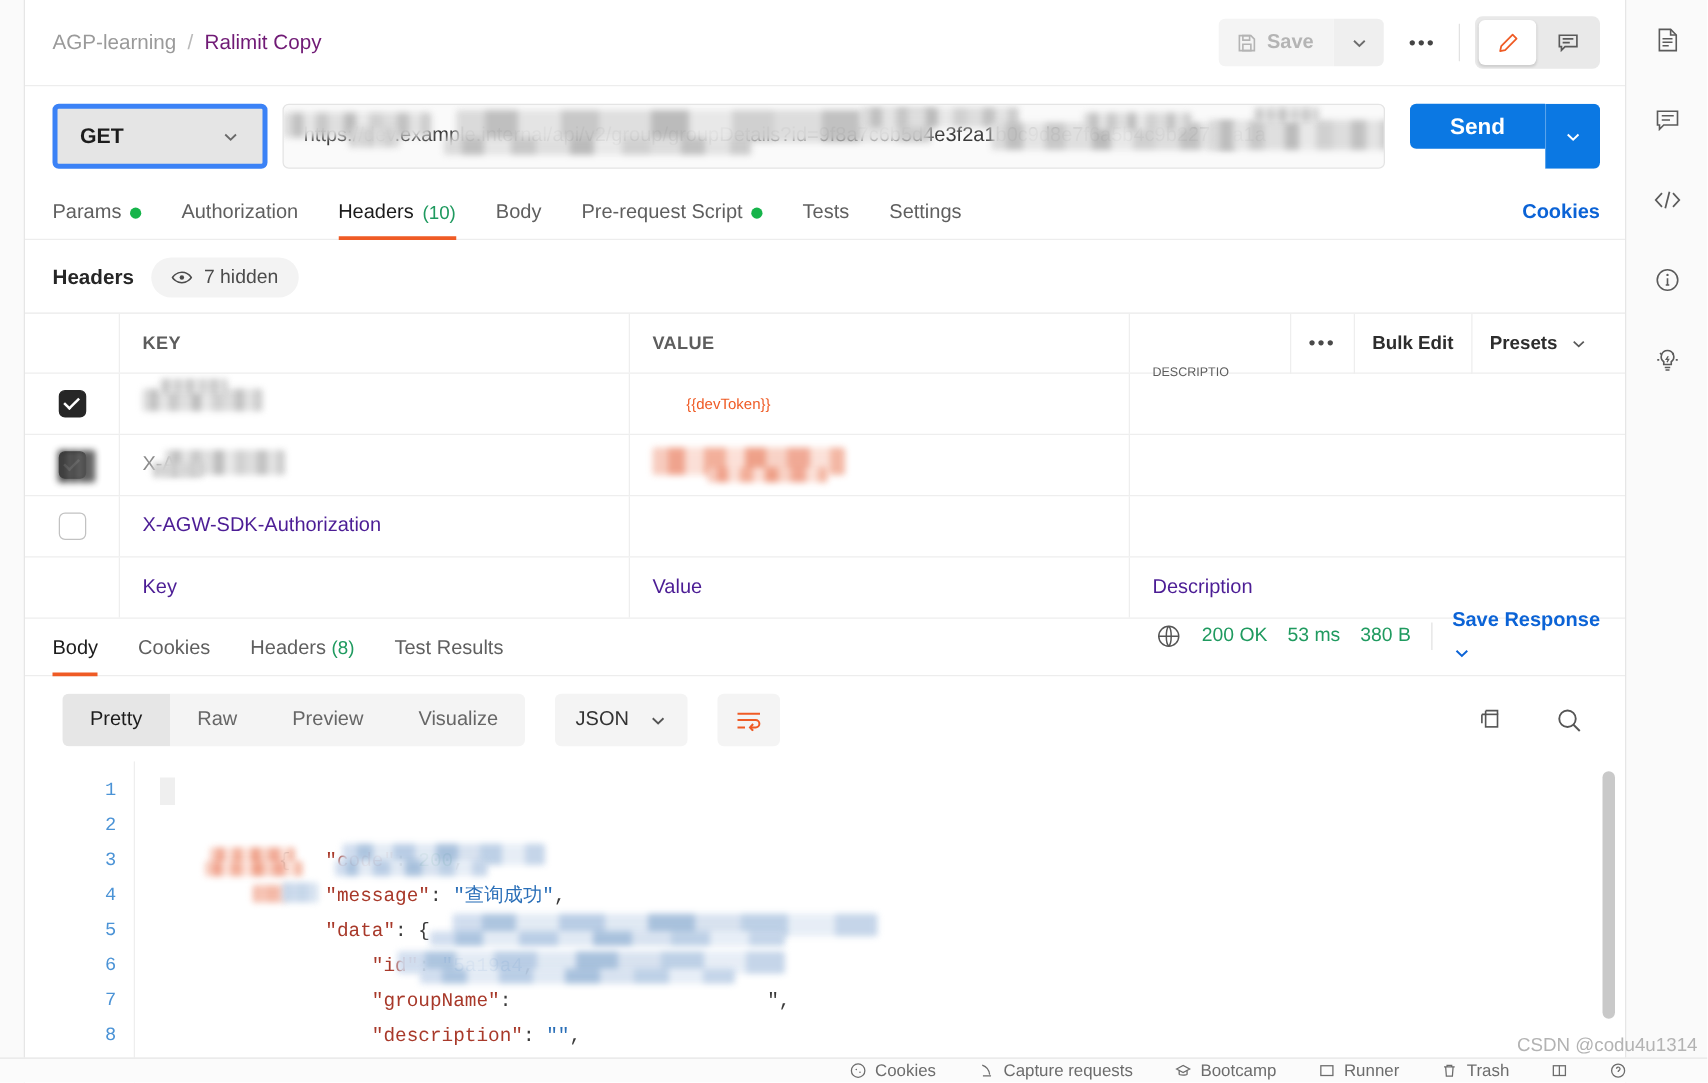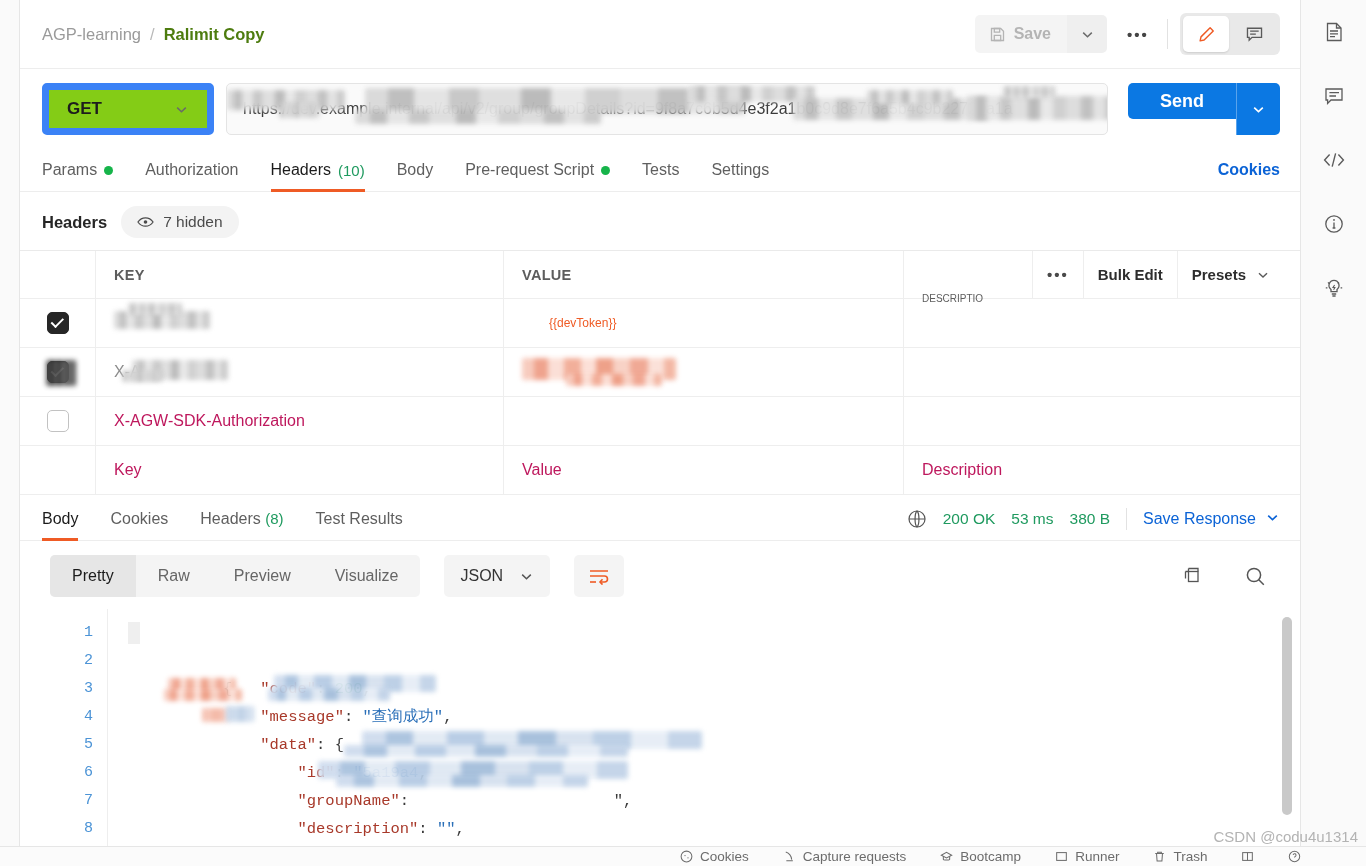--- a/index.html
+++ b/index.html
@@ -30,21 +30,21 @@
   }
 
   
   .topbar {
     height: 69px; display: flex; align-items: center; padding: 0 20px 0 22px;
     border-bottom: 1px solid #ededed; flex: 0 0 69px;
   }
   .crumbs { display: flex; align-items: center; gap: 9px; font-size: 16.5px; }
   .crumb-collection { color: #9a9a9a; cursor: pointer; }
   .crumb-sep { color: #b9b9b9; }
-  .crumb-request { color: #4d7c0f; font-weight: bold; cursor: pointer; }
+  .crumb-request { color: #701a75; font-weight: normal; cursor: pointer; }
   .topbar-right { margin-left: auto; display: flex; align-items: center; gap: 0; }
 
   .save-group { display: flex; align-items: center; }
   .btn-save {
     display: flex; align-items: center; gap: 8px;
     height: 38px; padding: 0 16px 0 14px;
     background: #f4f4f4; border: none; border-radius: 5px 0 0 5px;
     color: #b4b4b4; font-size: 16px; font-weight: bold; cursor: default;
     font-family: "Liberation Sans", sans-serif;
   }
@@ -61,21 +61,21 @@
   .mode-group { display: flex; background: #e9e9e9; border-radius: 6px; padding: 3px; gap: 2px; }
   .mode-btn {
     width: 46px; height: 36px; border: none; background: transparent; border-radius: 5px;
     display: flex; align-items: center; justify-content: center; cursor: pointer; color: #5a5a5a;
   }
   .mode-btn.active { background: #ffffff; color: #ef5b25; box-shadow: 0 1px 2px rgba(0,0,0,.12); }
 
   
   .urlbar { display: flex; align-items: center; padding: 14px 20px 12px 22px; gap: 12px; flex: 0 0 auto; }
   .method-box {
-    width: 172px; height: 52px; background: #84cc16; border: 7px solid #3b82f6; border-radius: 5px;
+    width: 172px; height: 52px; background: #e5e5e5; border: 4px solid #3b82f6; border-radius: 5px;
     display: flex; align-items: center; padding: 0 18px; cursor: pointer;
   }
   .method-label { font-size: 17px; font-weight: bold; color: #1d1d1d; }
   .method-caret { margin-left: auto; color: #6a6a6a; }
   .url-box {
     flex: 1; height: 52px; background: #fafafa; border: 1px solid #e4e4e4; border-radius: 5px;
     display: flex; align-items: center; padding: 0 16px; position: relative; overflow: hidden;
     cursor: text;
   }
   .url-text {
@@ -129,21 +129,21 @@
 
   
   .tbl { border-top: 1px solid #eaeaea; flex: 0 0 auto; }
   .trow { display: flex; height: 49px; border-bottom: 1px solid #eeeeee; }
   .trow.head { height: 48px; }
   .tc-check { width: 76px; flex: 0 0 76px; display: flex; align-items: center; justify-content: center; border-right: 1px solid #eeeeee; position: relative; }
   .tc-key { width: 408px; flex: 0 0 408px; display: flex; align-items: center; padding-left: 18px; border-right: 1px solid #eeeeee; position: relative; overflow: hidden; }
   .tc-val { width: 400px; flex: 0 0 400px; display: flex; align-items: center; padding-left: 18px; border-right: 1px solid #eeeeee; position: relative; overflow: hidden; }
   .tc-desc { flex: 1; display: flex; align-items: center; padding-left: 18px; position: relative; }
   .th { font-size: 14.5px; font-weight: bold; color: #5d5d5d; letter-spacing: .3px; }
-  .ph { font-size: 16px; color: #be185d; }
+  .ph { font-size: 16px; color: #4c1d95; }
   .cell-orange { font-size: 12px; color: #ef5b25; margin-left: 27px; }
   .cb {
     width: 22px; height: 22px; border: 1.5px solid #c2c2c2; border-radius: 5px; background: #fff;
     cursor: pointer; display: flex; align-items: center; justify-content: center;
   }
   .cb.checked { background: #262626; border-color: #262626; }
   .cb.checked::after {
     content: ""; width: 10px; height: 5px; border-left: 2.6px solid #fff; border-bottom: 2.6px solid #fff;
     transform: rotate(-45deg) translate(1px,-2px);
   }
@@ -166,21 +166,21 @@
   }
   .resp-tab {
     padding: 0 16px 12px 16px; font-size: 16px; color: #5f5f5f; cursor: pointer; position: relative; white-space: nowrap;
   }
   .resp-tab:first-child { padding-left: 0; }
   .resp-tab.active { color: #1b1b1b; }
   .resp-tab.active::after { content: ""; position: absolute; left: 0; right: 16px; bottom: -1px; height: 3px; background: #ef5b25; }
   .resp-meta { margin-left: auto; display: flex; align-items: center; gap: 16px; padding-bottom: 10px; }
   .meta-ok { font-size: 15.5px; color: #1f9a5f; }
   .meta-sep { width: 1px; height: 22px; background: #e2e2e2; }
-  .save-resp { color: #0b63d6; font-size: 16px; font-weight: normal; cursor: pointer; display: flex; align-items: flex-start; gap: 9px; }
+  .save-resp { color: #0b63d6; font-size: 16px; font-weight: bold; cursor: pointer; display: flex; align-items: flex-start; gap: 9px; flex-direction: column; }
 
   
   .body-toolbar { display: flex; align-items: center; padding: 14px 20px 12px 30px; gap: 24px; flex: 0 0 auto; }
   .seg { display: flex; background: #f4f4f4; border-radius: 5px; overflow: hidden; }
   .seg-btn { height: 42px; padding: 0 22px; border: none; background: transparent; font-size: 16px; color: #666; cursor: pointer; font-family: "Liberation Sans", sans-serif; }
   .seg-btn.active { background: #e6e6e6; color: #1c1c1c; }
   .fmt-box { display: flex; align-items: center; gap: 16px; height: 42px; padding: 0 16px; background: #f4f4f4; border-radius: 5px; cursor: pointer; }
   .fmt-label { font-size: 16px; color: #333; }
   .wrap-btn {
     width: 50px; height: 42px; background: #f4f4f4; border: none; border-radius: 5px;

